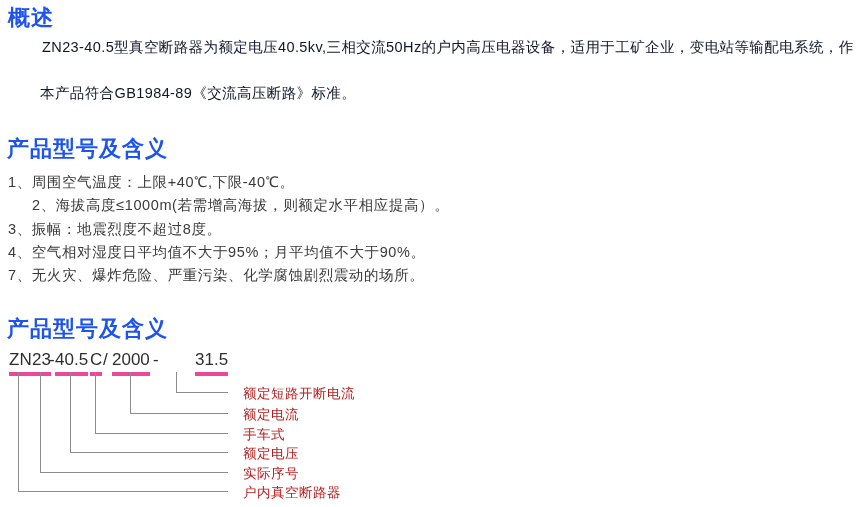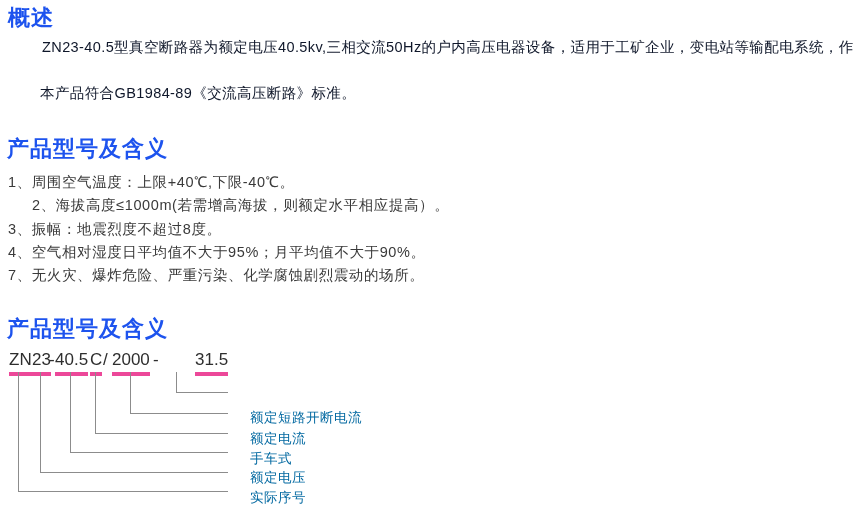--- a/index.html
+++ b/index.html
@@ -59,26 +59,25 @@
     width: 1px;
     background: #8c8c8c;
   }
   .hline {
     position: absolute;
     height: 1px;
     background: #8c8c8c;
   }
   .dlabel {
     position: absolute;
-    left: 250px;
+    left: 243px;
     font-size: 13.5px;
     letter-spacing: 0.5px;
     white-space: nowrap;
-    color: #0369a1;
-    margin-top: 24px;
+    color: #b91c1c;
   }
 </style>
 </head>
 <body>
 
 <div id="page">
 
   <div class="heading" style="left:8px; top:3px;">概述</div>
   <div class="bodyline" style="left:42px; top:36px;">ZN23-40.5型真空断路器为额定电压40.5kv,三相交流50Hz的户内高压电器设备，适用于工矿企业，变电站等输配电系统，作</div>
   <div class="bodyline" style="left:40px; top:82px;">本产品符合GB1984-89《交流高压断路》标准。</div>

